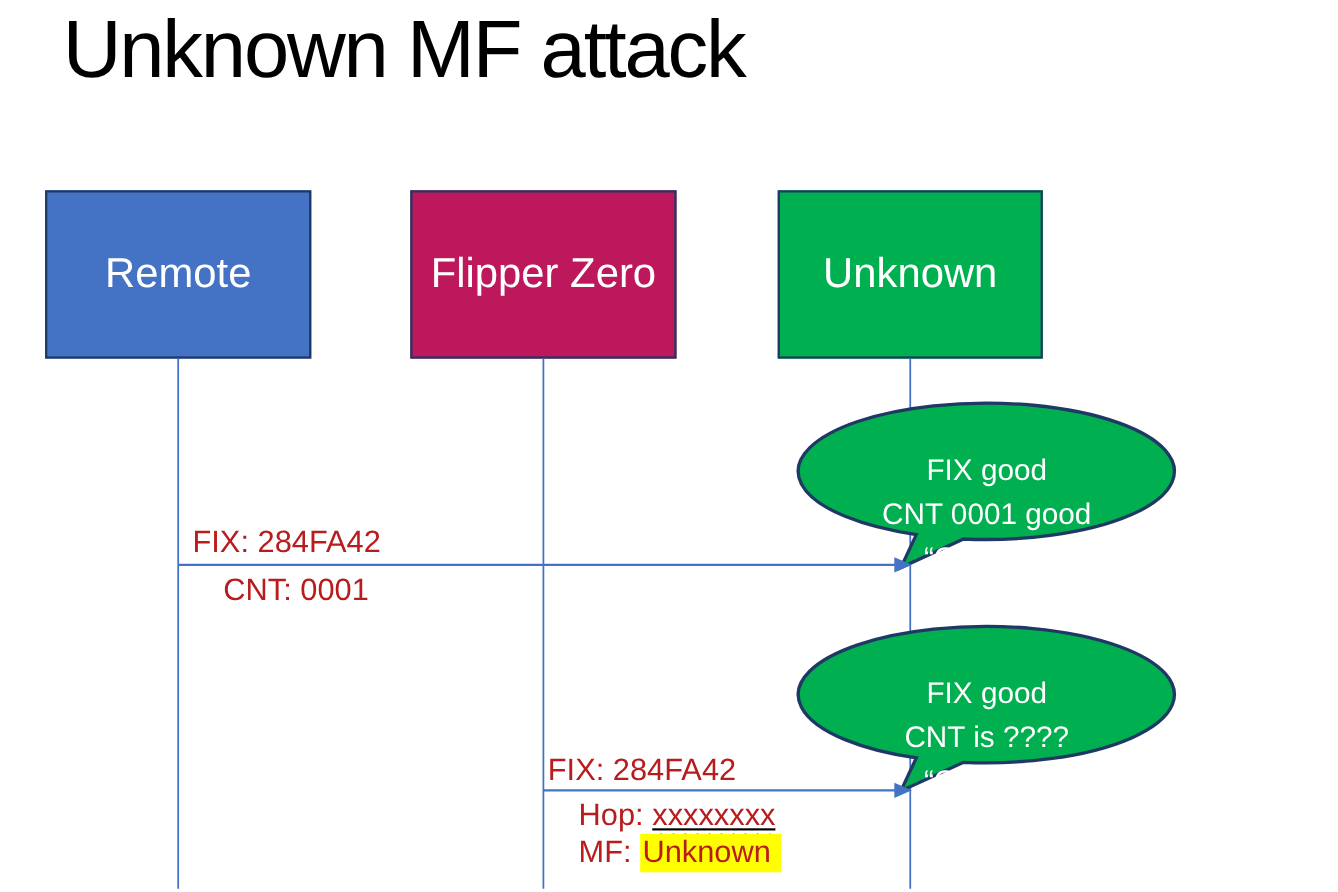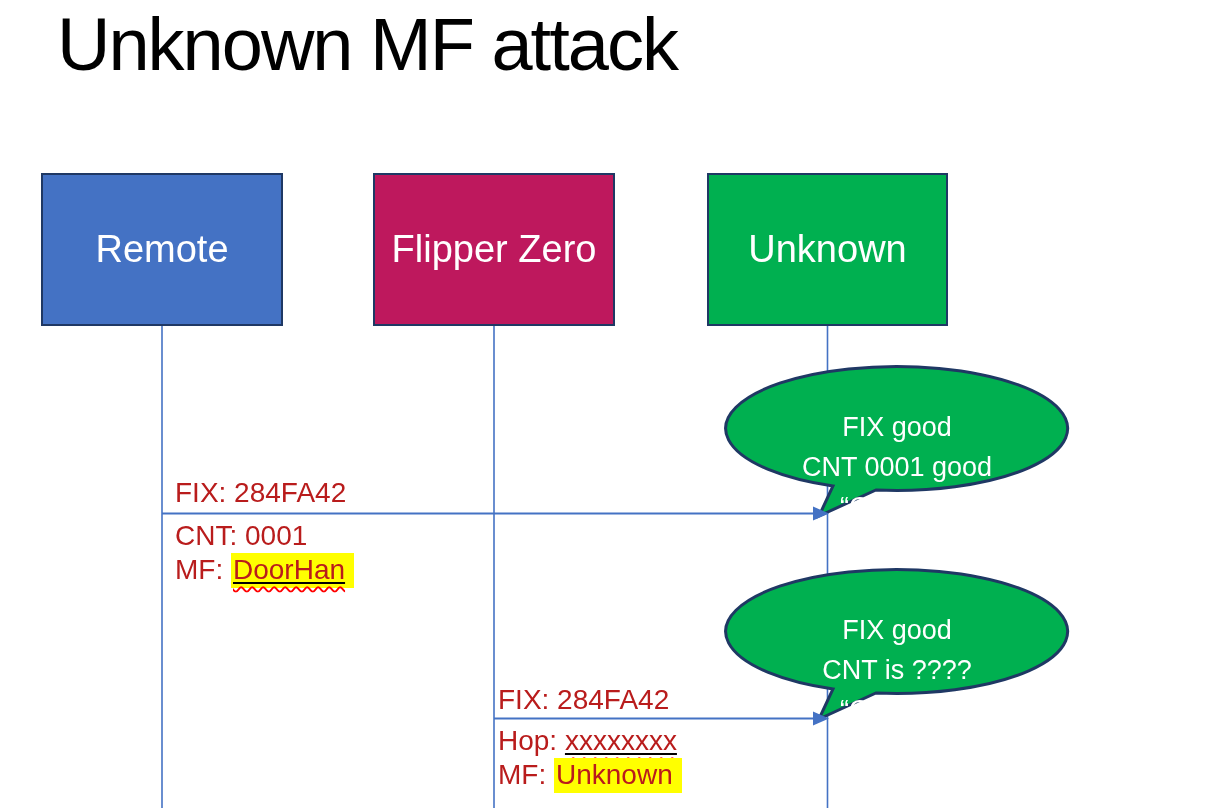--- a/index.html
+++ b/index.html
@@ -23,21 +23,21 @@
     color:#ffffff;font-size:38px;
   }
   .actor-remote{left:41px;background:#4472C4;}
   .actor-flipper{left:373px;background:#be185d;}
   .actor-receiver{left:707px;width:241px;background:#00B050;}
   svg.layer{position:absolute;left:0;top:0;}
   .bubble-path{stroke:#1F3864;stroke-width:3;}
   .msg-label{
     position:absolute;color:#b91c1c;font-size:28px;line-height:32px;white-space:nowrap;
   }
-  .below-block{line-height:33.5px;}
+  .below-block{line-height:33.5px;margin-left:28px;}
   .hl{background:#FFFF00;padding:1px 9px 3px 2px;}
   .squiggle{
     text-decoration-line:underline;
     text-decoration-style:wavy;
     text-decoration-color:#FF0000;
     text-decoration-thickness:2px;
     text-underline-offset:7px;
   }
   .uline{
     text-decoration-line:underline;
@@ -81,21 +81,20 @@
 
     <line x1="162" y1="513.5" x2="816" y2="513.5" stroke-width="2" stroke="#4472C4"></line>
     <polygon points="813,506.5 829,513.5 813,520.5" fill="#4472C4"></polygon>
     <line x1="494" y1="718.5" x2="816" y2="718.5" stroke-width="2" stroke="#4472C4"></line>
     <polygon points="813,711.5 829,718.5 813,725.5" fill="#4472C4"></polygon>
   </svg>
 
   <div class="msg-label" style="left:175px;top:477px;">FIX: 284FA42</div>
   <div class="msg-label below-block" style="left:175px;top:519px;">
     <div>CNT: 0001</div>
-    <div><span>MF: </span><span class="hl"><span class="squiggle"><span class="uline">DoorHan</span></span></span></div>
   </div>
 
   <div class="msg-label" style="left:498px;top:684px;">FIX: 284FA42</div>
   <div class="msg-label below-block" style="left:498px;top:724px;">
     <div><span>Hop: </span><span class="squiggle"><span class="uline">xxxxxxxx</span></span></div>
     <div><span>MF: </span><span class="hl"><span>Unknown</span></span></div>
   </div>
 
   <div class="bubble-text bubble-text-1">
     <div>FIX good</div>

